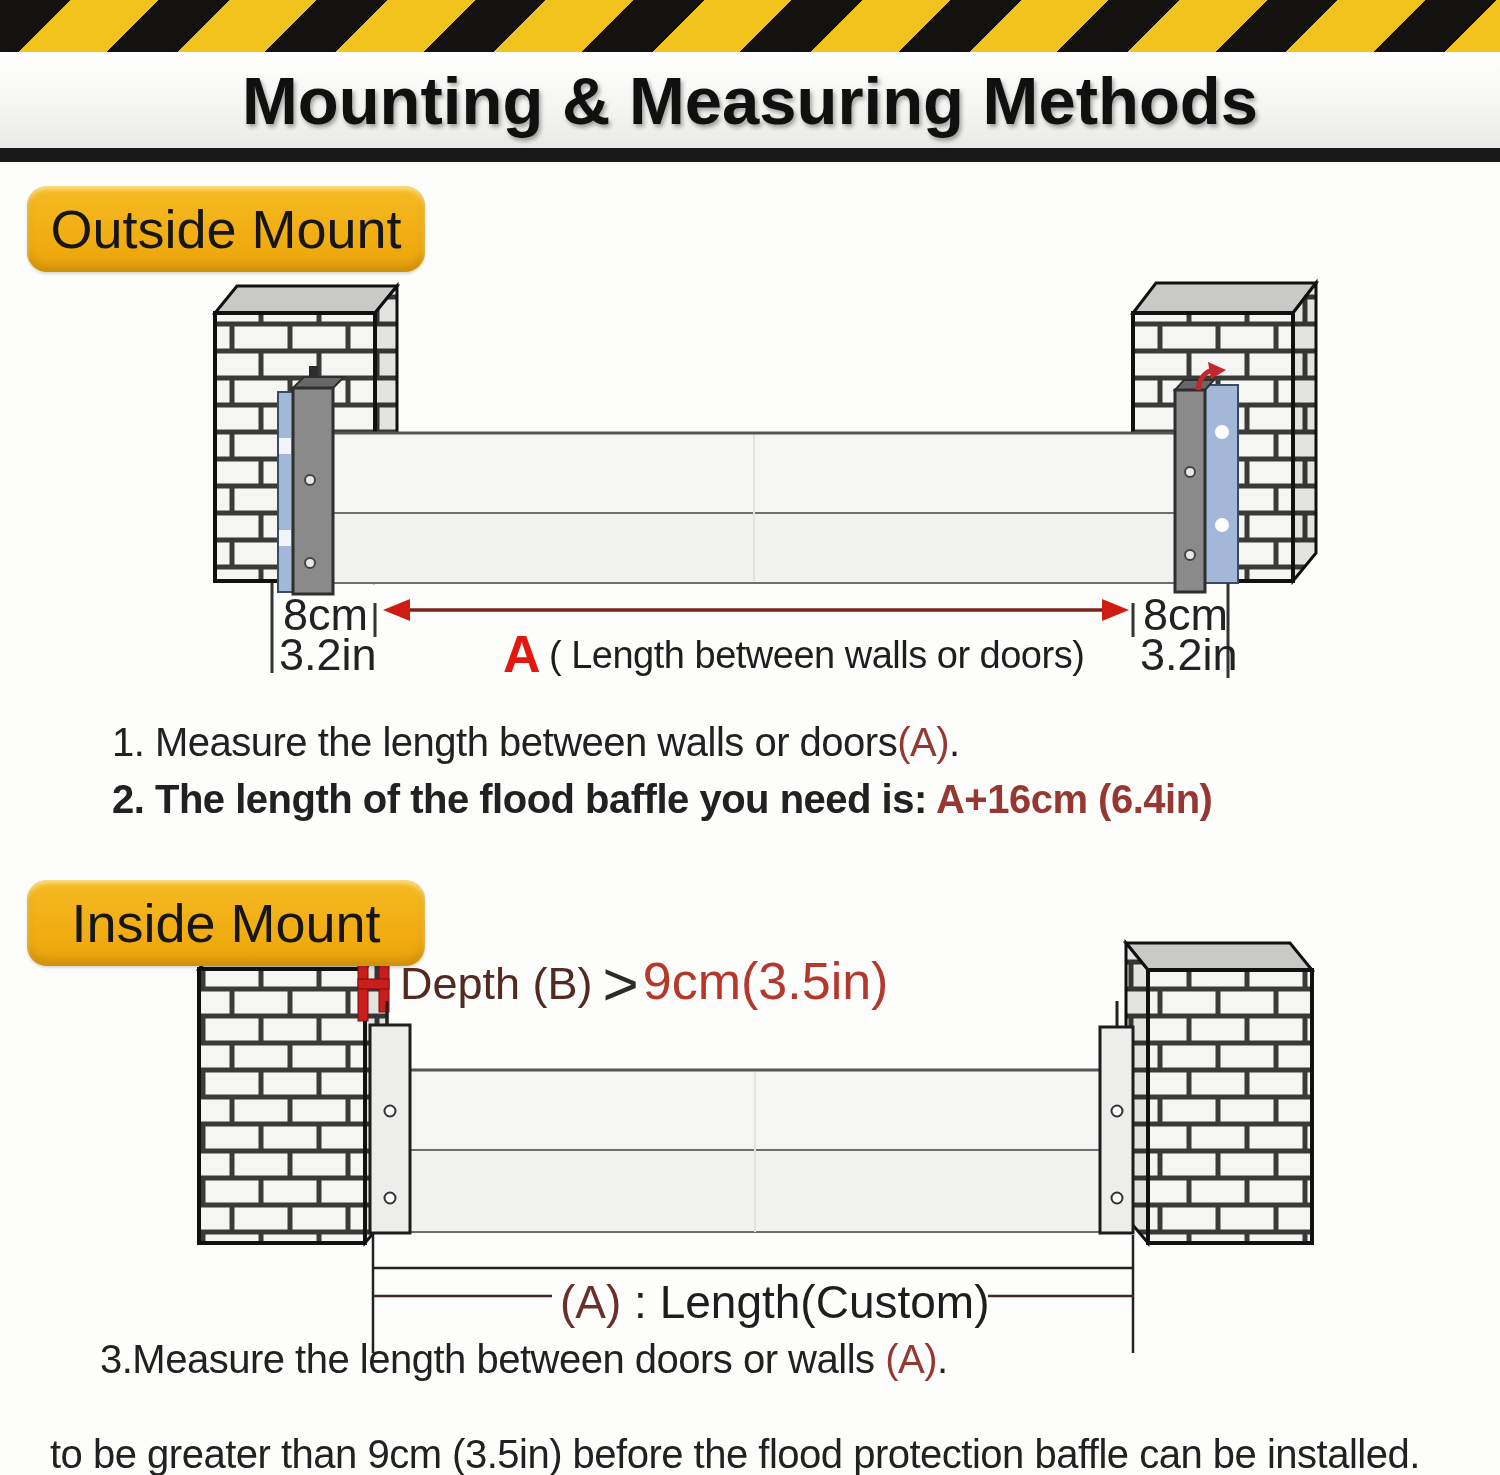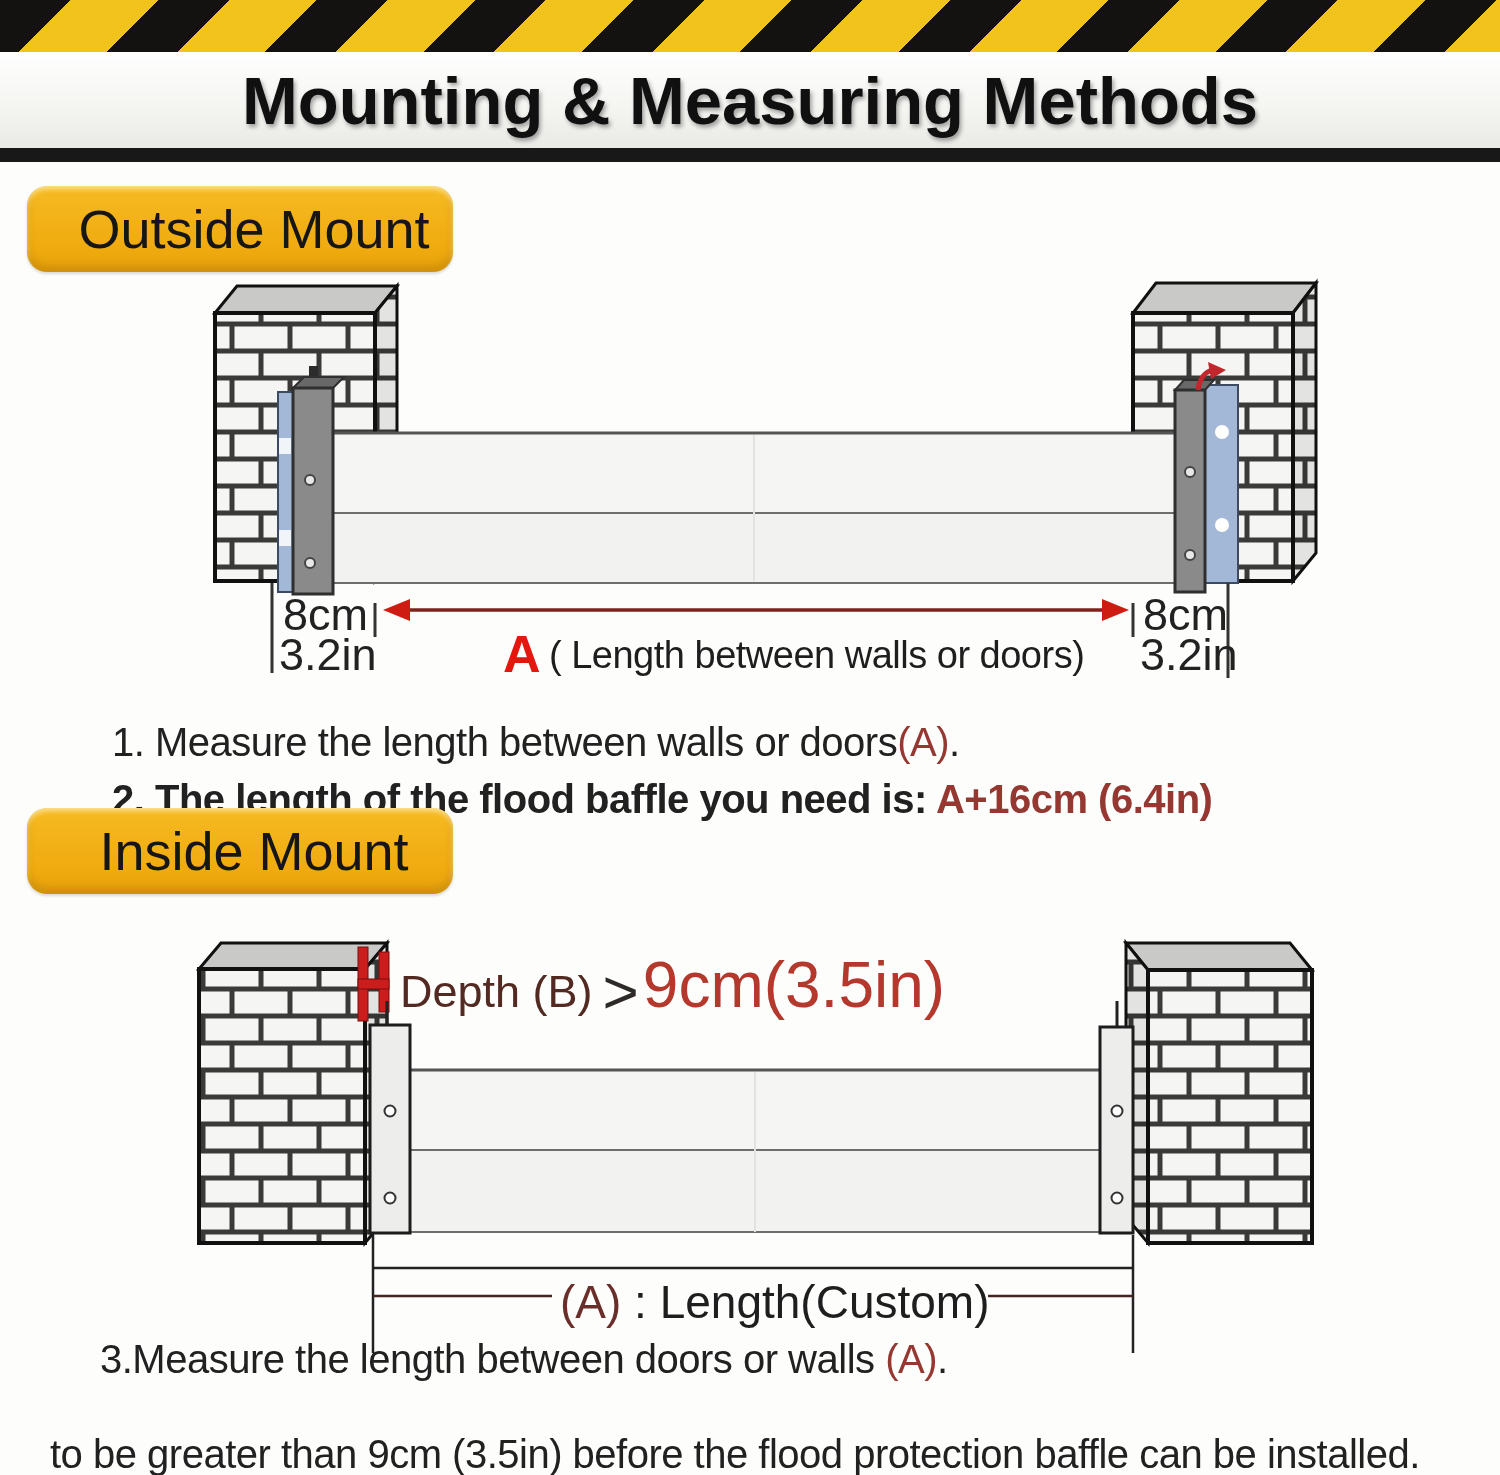--- a/index.html
+++ b/index.html
@@ -15,44 +15,44 @@
           display:flex;align-items:center;justify-content:center;}
   .title-band h1{margin:0;font-size:67px;font-weight:bold;color:#101010;letter-spacing:0;
           text-shadow:2px 3px 4px rgba(0,0,0,.35);}
   .dark-band{position:absolute;left:0;top:148px;width:100%;height:14px;background:#181818;}
 
   
   .badge{position:absolute;left:27px;width:398px;height:86px;border-radius:20px;z-index:5;
          background:linear-gradient(180deg,#f6ba22 0%,#f0ab10 70%,#e9a30c 100%);
          box-shadow:inset 0 -6px 9px rgba(130,85,0,.28), inset 0 3px 5px rgba(255,238,180,.8), 0 2px 3px rgba(0,0,0,.15);
          display:flex;align-items:center;justify-content:center;
-         font-size:54px;color:#161616;padding-left:28px;}
+         font-size:54px;color:#161616;}
   .badge.outside{top:186px;}
-  .badge.inside{top:808px;}
+  .badge.inside{top:880px;}
 
   
   .diag{position:absolute;left:0;}
   #svg-outside{top:270px;}
   #svg-inside{top:935px;}
   svg text{font-family:"Liberation Sans",sans-serif;}
 
   
   .instr{position:absolute;font-size:40px;color:#212121;letter-spacing:-0.5px;white-space:nowrap;}
   .mr{color:#963832;}
   #out-step1{left:112px;top:720px;}
   #out-step2{left:112px;top:777px;font-weight:bold;}
   #in-step1{left:100px;top:1337px;}
   #in-step2a{left:57px;top:1391px;letter-spacing:-1px;}
   #in-step2b{left:50px;top:1432px;letter-spacing:-0.5px;}
 
   
   .depth-label{position:absolute;left:400px;top:948px;white-space:nowrap;z-index:4;}
   .depth-label .d-dark{font-size:45px;color:#532a22;}
   .depth-label .d-gt{font-size:62px;color:#2e2a28;vertical-align:-6px;padding:0 4px 0 10px;}
-  .depth-label .d-red{font-size:64px;color:#b5382d;}
+  .depth-label .d-red{font-size:52px;color:#b5382d;}
 </style>
 </head>
 <body>
 
 <div class="page">
 
   <div class="hazard"></div>
   <div class="title-band">
     <h1>Mounting &amp; Measuring Methods</h1>
   </div>

